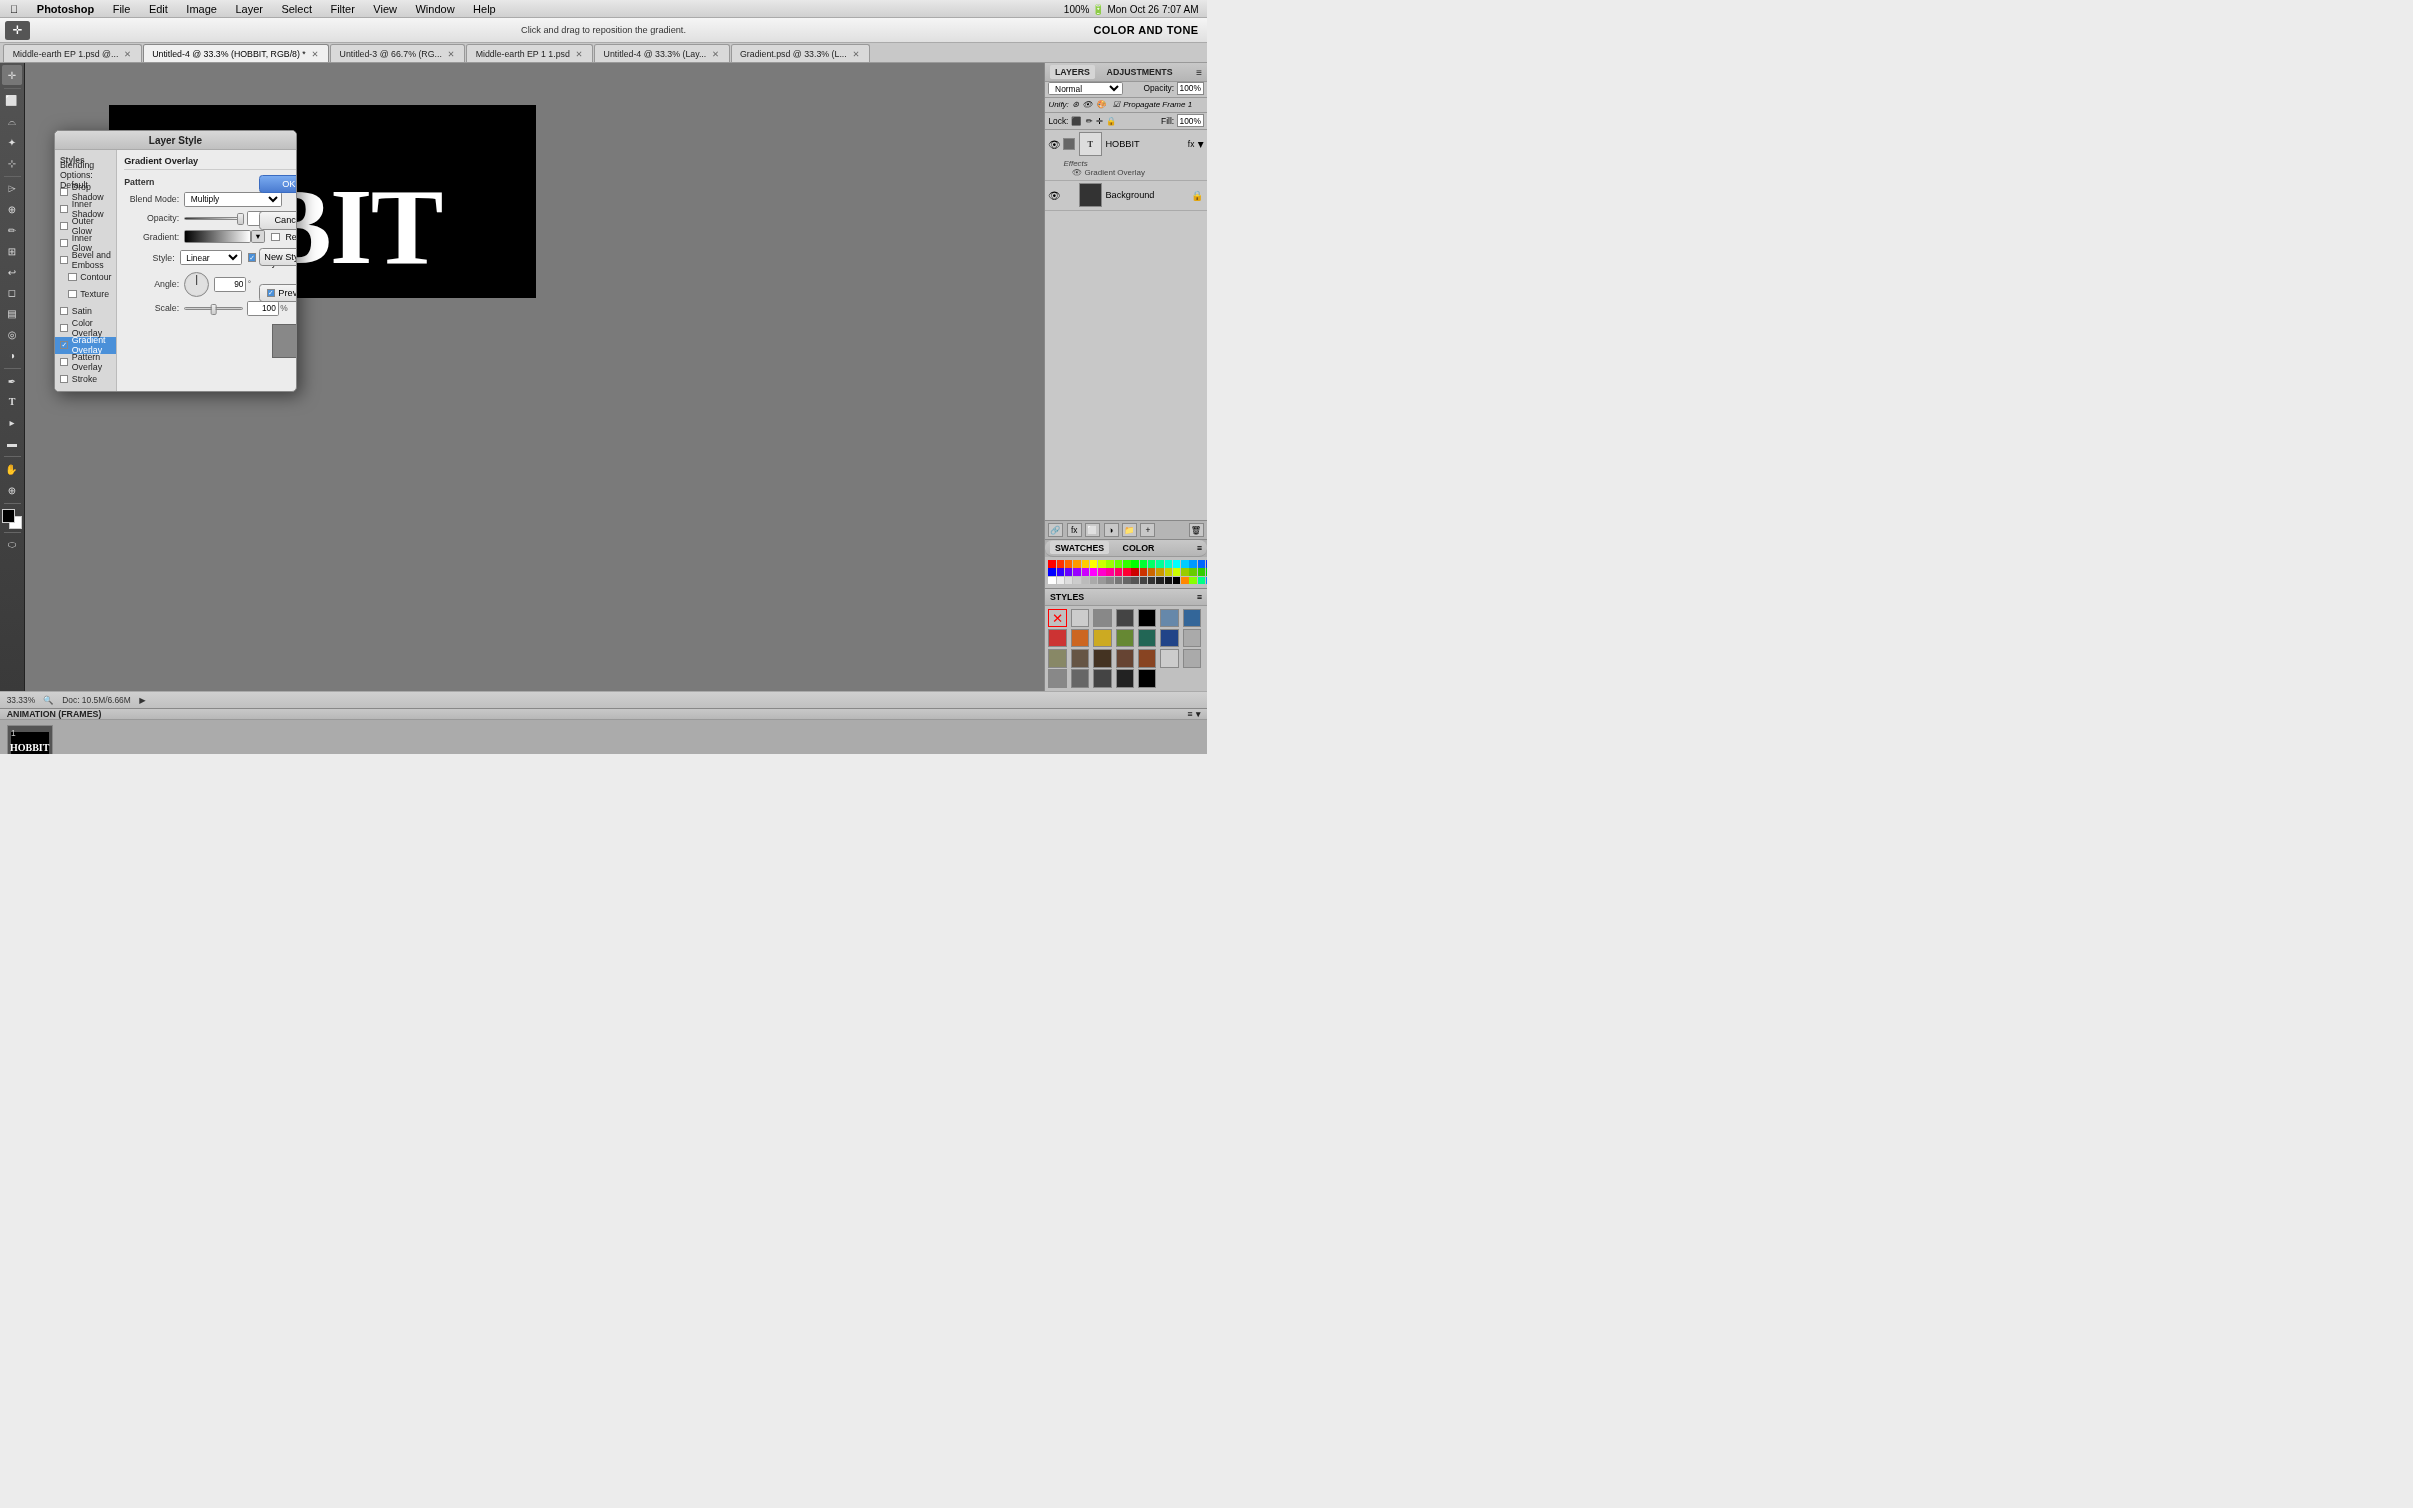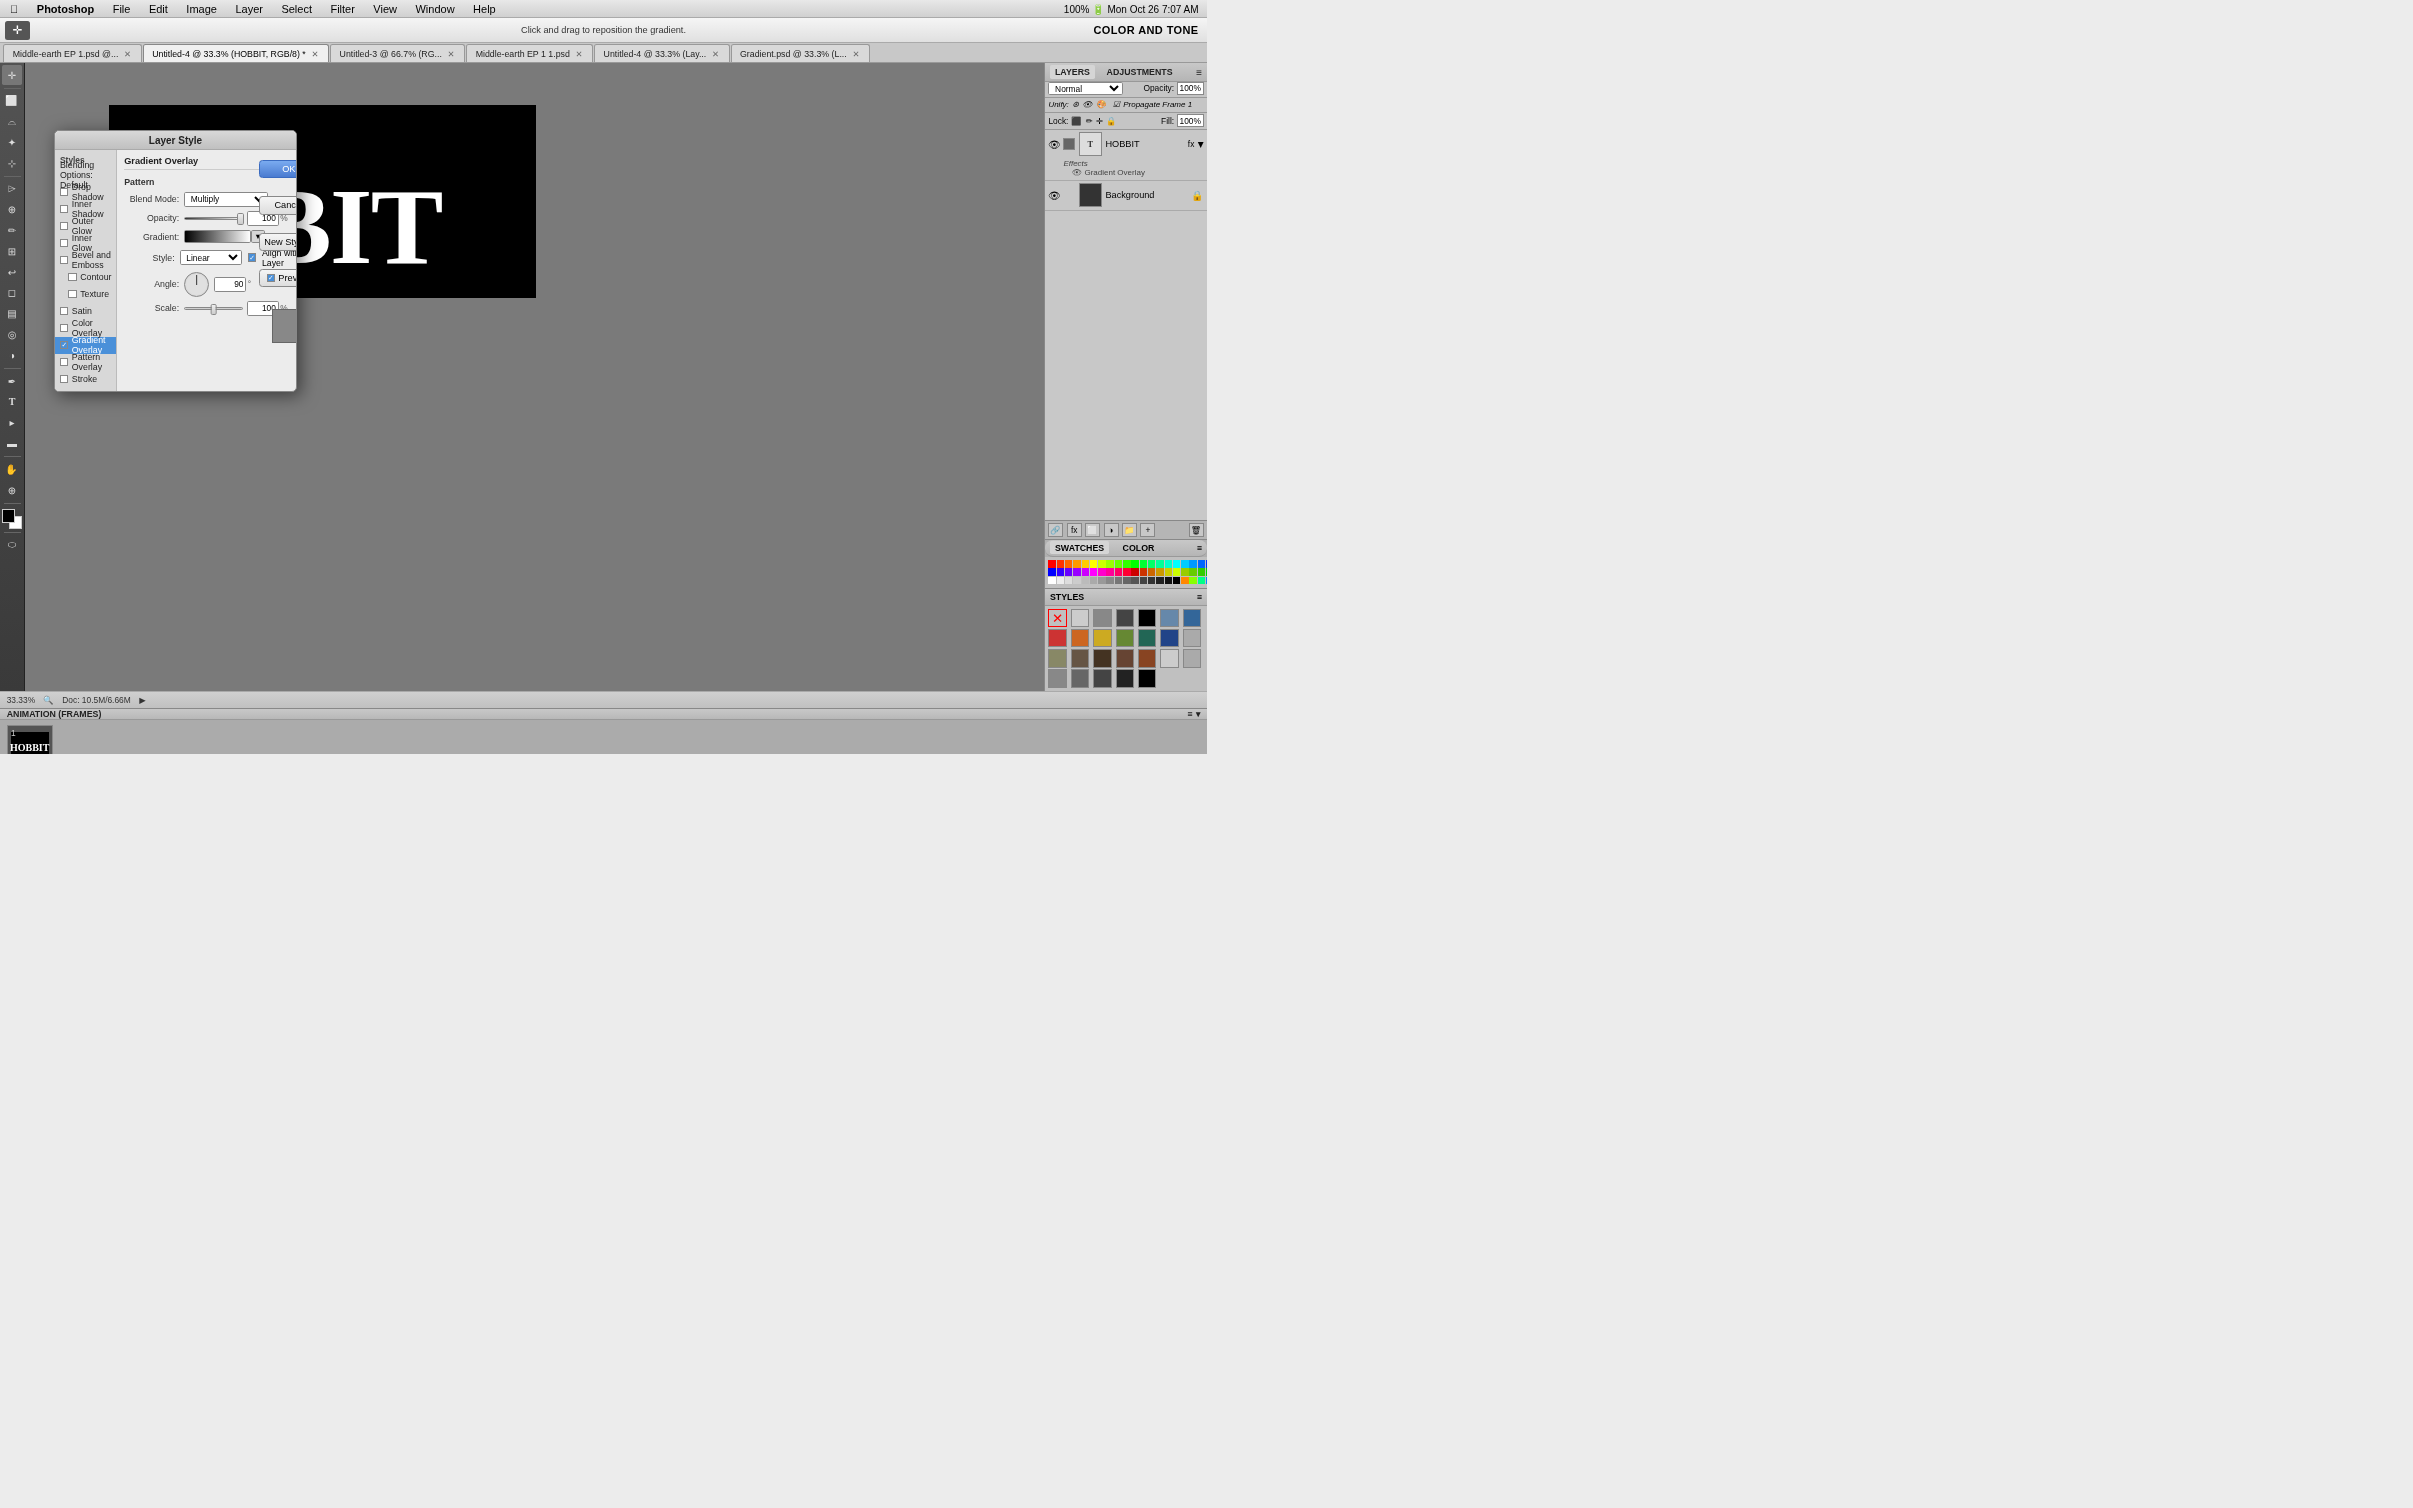--- a/index.html
+++ b/index.html
@@ -643,21 +643,21 @@
       top: -4.2px;
       left: 50%;
       transform: translateX(-50%);
       cursor: pointer;
     }
 
     
     .dialog-buttons {
       position: absolute;
       right: 6.7px;
-      top: 10px;
+      top: 25px;
       display: flex;
       flex-direction: column;
       gap: 18px;
     }
     .dlg-btn {
       width: 59px;
       height: 18.4px;
       border-radius: 3.4px;
       border: 0.8px solid #888;
       background: linear-gradient(to bottom, #f5f5f5, #ddd);
@@ -1008,21 +1008,21 @@
               <span>Stroke</span>
             </div>
           </div>
 
           <div class="dialog-content" style="position:relative;">
             <div class="dialog-section-title">Gradient Overlay</div>
             <div class="dialog-subsection">Pattern</div>
 
             <div class="form-row">
               <span class="form-label">Blend Mode:</span>
-              <select class="form-input-select" style="width:84px;">
+              <select class="form-input-select" style="width:98px;">
                 <option>Multiply</option>
                 <option>Normal</option>
                 <option>Screen</option>
                 <option>Overlay</option>
               </select>
             </div>
 
             <div class="form-row">
               <span class="form-label">Opacity:</span>
               <div class="form-slider">

